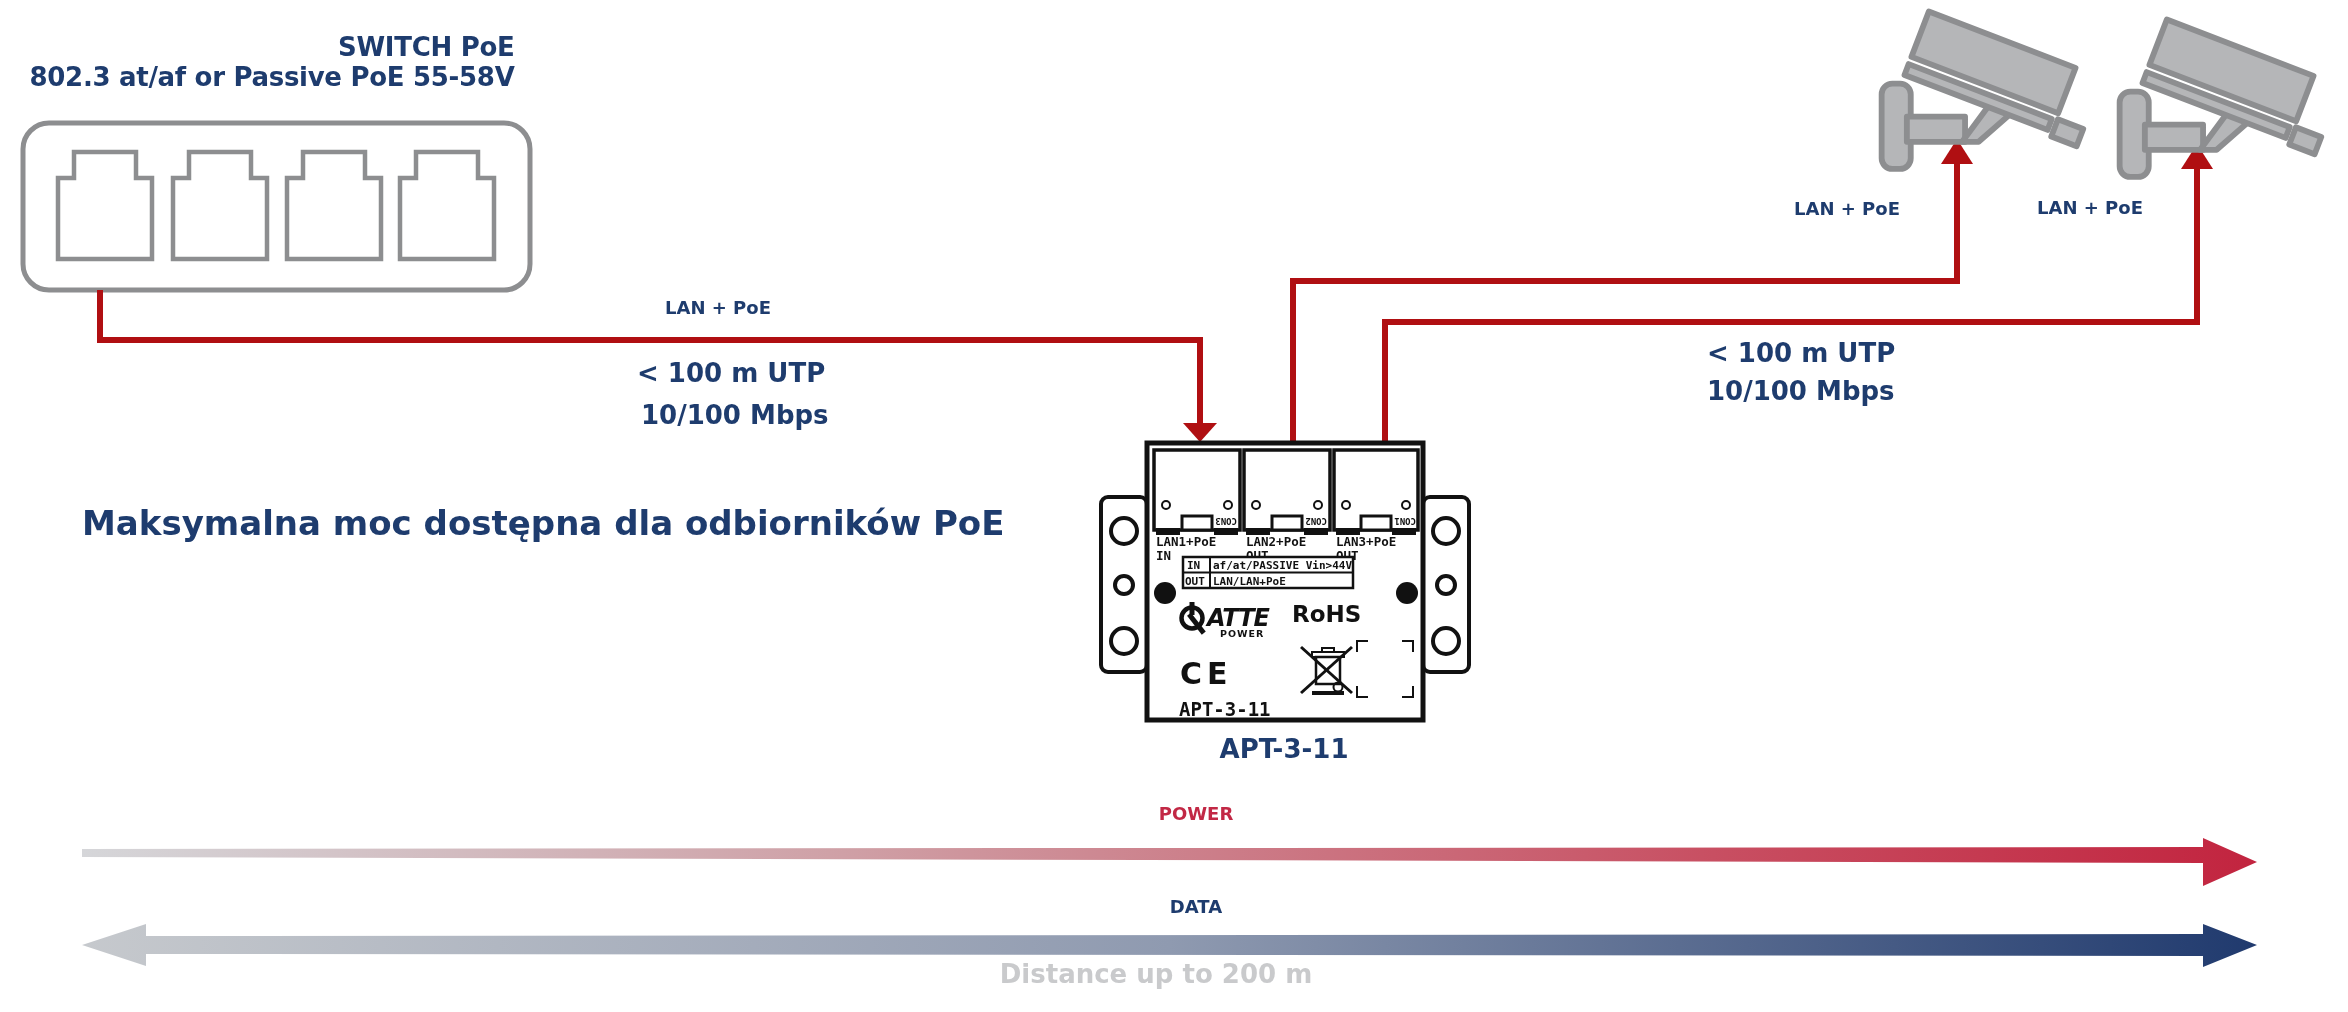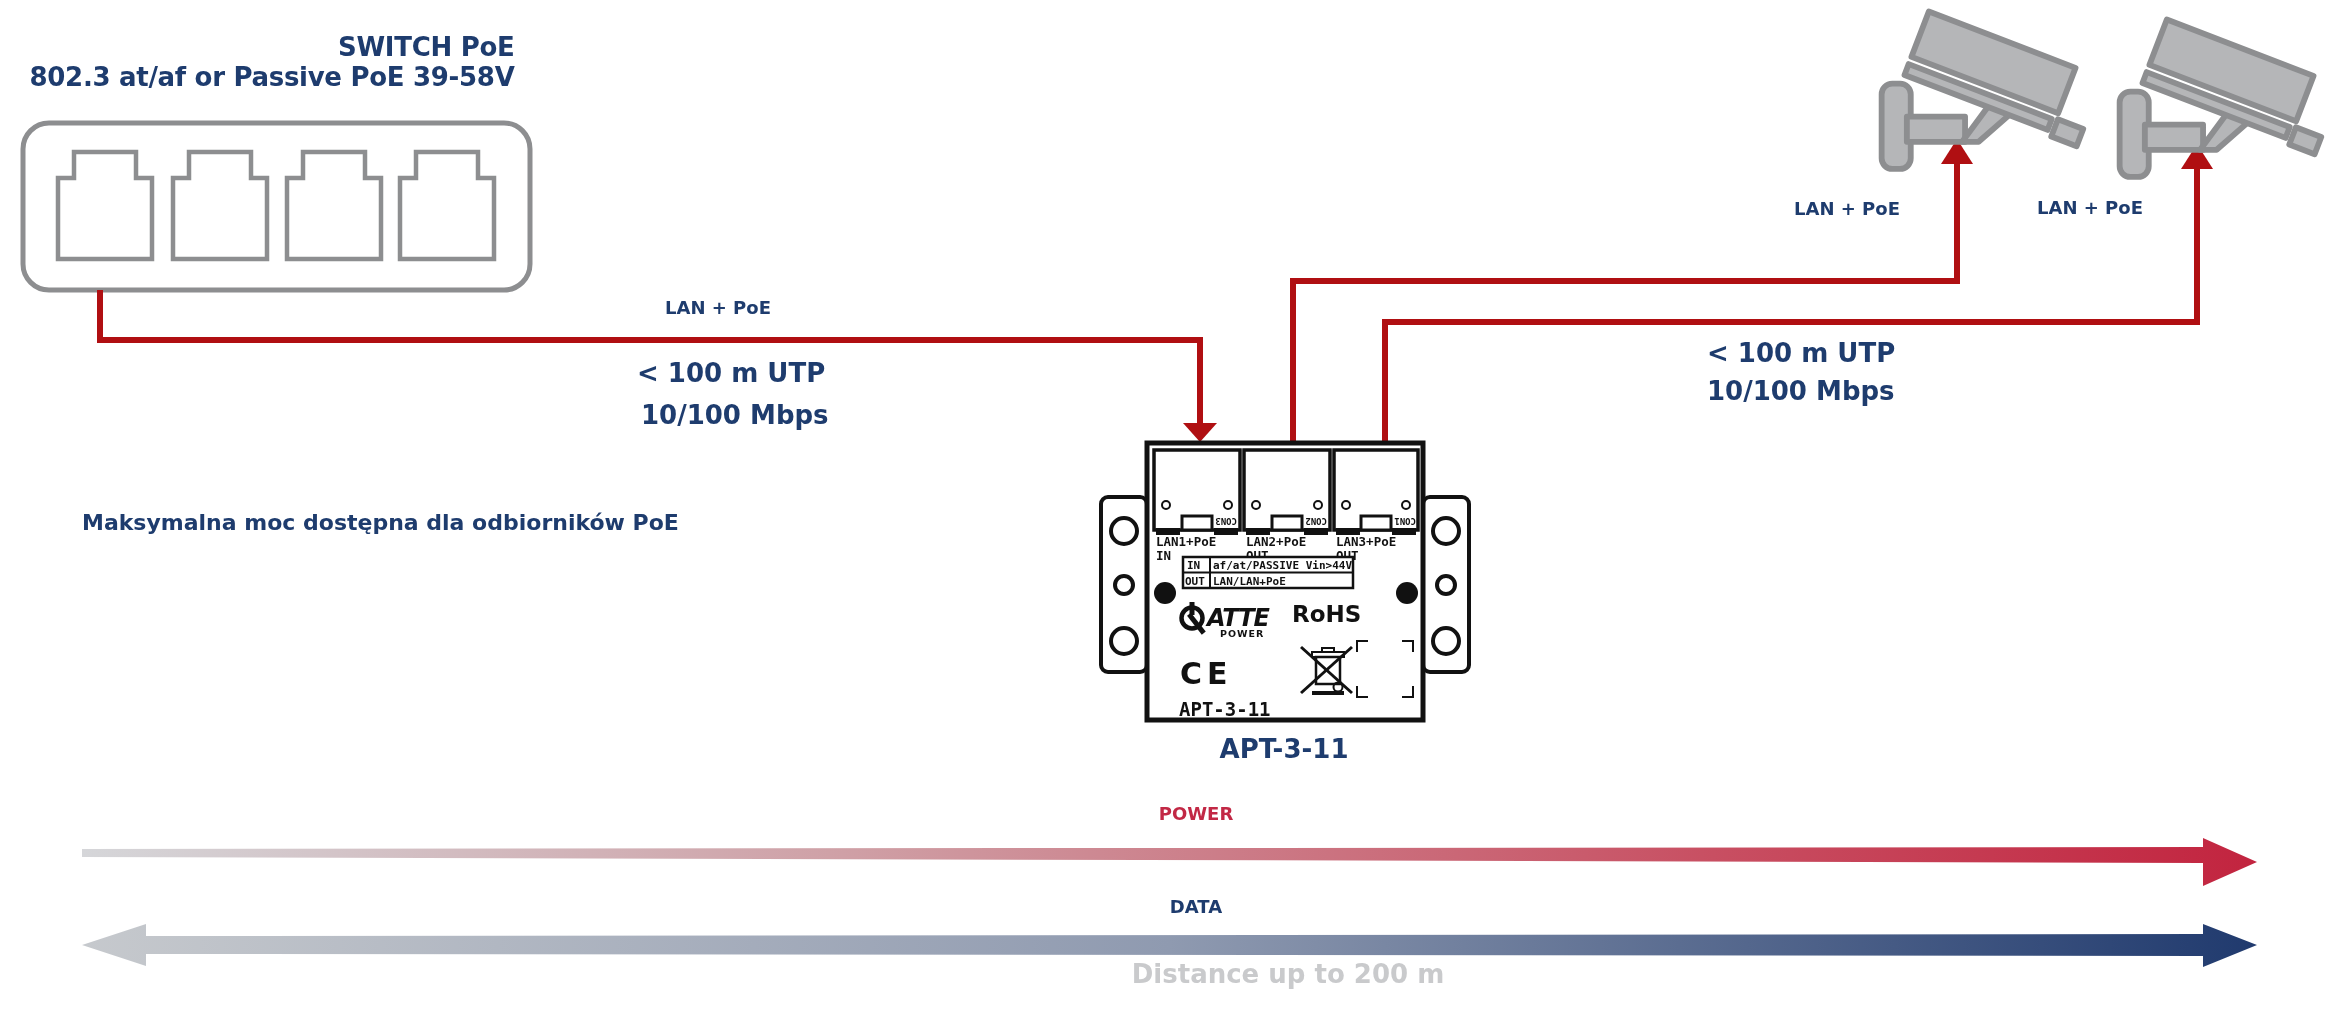--- a/index.html
+++ b/index.html
@@ -6,21 +6,21 @@
   #canvas{
     position:relative;width:2348px;height:1012px;background:#ffffff;overflow:hidden;
     font-family:"DejaVu Sans","Liberation Sans",sans-serif;
   }
   #scene{position:absolute;left:0;top:0;}
   .lbl{position:absolute;font-weight:bold;color:#1e3c6e;white-space:pre;}
   .lbl.center{transform:translateX(-50%);}
   .title-block{position:absolute;left:272px;top:32px;transform:translateX(-50%);
     text-align:right;color:#1e3c6e;font-weight:bold;font-size:26px;line-height:30px;letter-spacing:-0.3px;}
   .note-block{position:absolute;left:82px;top:508px;color:#1e3c6e;font-weight:bold;
-    font-size:22px;line-height:30px;}
+    font-size:34px;line-height:30px;}
   .sz26{font-size:26px;}
   .sz27{font-size:18px;}
   .crimson{color:#c22845;}
   .muted{color:#c9cacc;}
   svg text{font-family:"DejaVu Sans Mono","Liberation Mono",monospace;fill:#111;}
   text.sans{font-family:"DejaVu Sans","Liberation Sans",sans-serif;}
 </style>
 </head>
 <body>
 
@@ -177,35 +177,35 @@
 
     <use href="#cam" transform="translate(1870,6) scale(0.97)"></use>
     <use href="#cam" transform="translate(2108,14) scale(0.97)"></use>
 
     <polygon fill="url(#gp)" points="82,849 2203,847 2203,838 2257,862 2203,886 2203,863 82,857"></polygon>
     <polygon fill="url(#gd)" points="82,945 146,924 146,936 2203,934 2203,924 2257,945 2203,967 2203,956 146,954 146,966"></polygon>
   </svg>
 
   <div class="title-block">
     <div>SWITCH PoE</div>
-    <div>802.3 at/af or Passive PoE 39-58V</div>
+    <div>802.3 at/af or Passive PoE 55-58V</div>
   </div>
 
   <div class="lbl sz27" style="left:665px;top:297px;">LAN + PoE</div>
   <div class="lbl sz26" style="left:637px;top:358px;">&lt; 100 m UTP</div>
   <div class="lbl sz26" style="left:641px;top:400px;">10/100 Mbps</div>
 
   <div class="note-block">
     <div>Maksymalna moc dostępna dla odbiorników PoE</div>
   </div>
 
   <div class="lbl sz26" style="left:1707px;top:338px;">&lt; 100 m UTP</div>
   <div class="lbl sz26" style="left:1707px;top:376px;">10/100 Mbps</div>
 
   <div class="lbl sz27 center" style="left:1847px;top:198px;">LAN + PoE</div>
   <div class="lbl sz27 center" style="left:2090px;top:197px;">LAN + PoE</div>
 
   <div class="lbl sz26 center" style="left:1284px;top:734px;">APT-3-11</div>
 
   <div class="lbl sz27 center crimson" style="left:1196px;top:803px;">POWER</div>
   <div class="lbl sz27 center" style="left:1196px;top:896px;">DATA</div>
-  <div class="lbl sz26 center muted" style="left:1288px;top:959px;">Distance up to 200 m</div>
+  <div class="lbl sz26 center muted" style="left:1156px;top:959px;">Distance up to 200 m</div>
 </div>
 
 </body></html>

